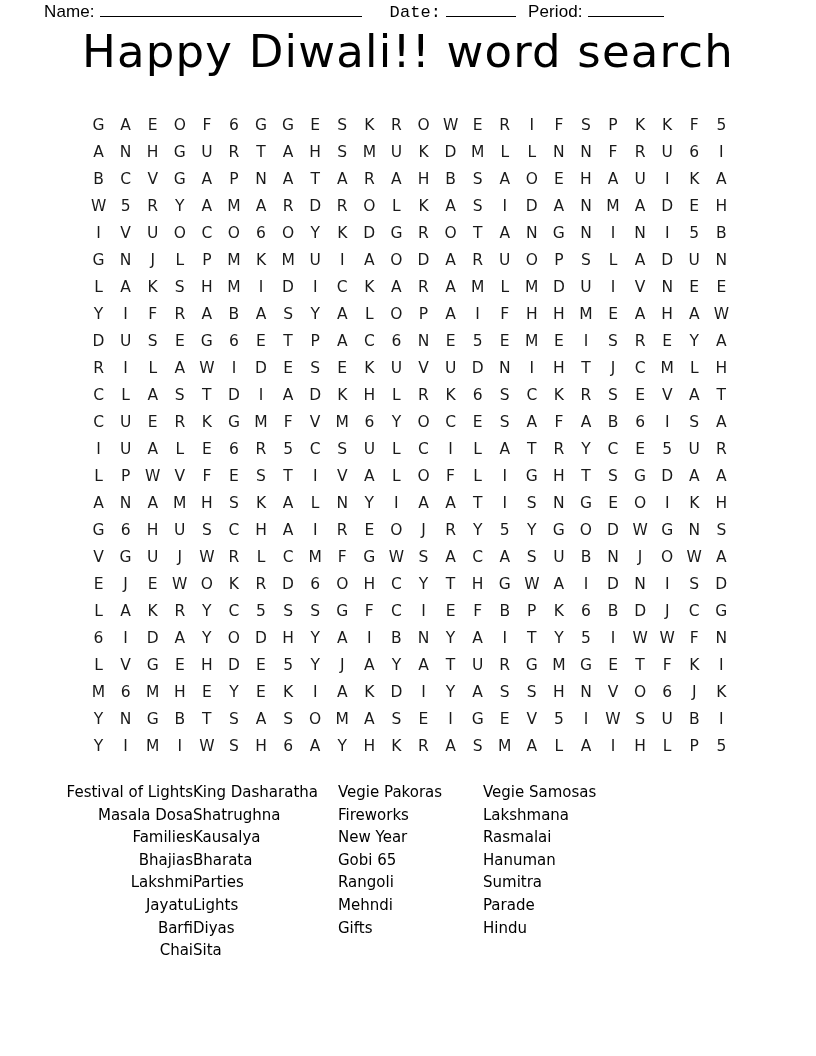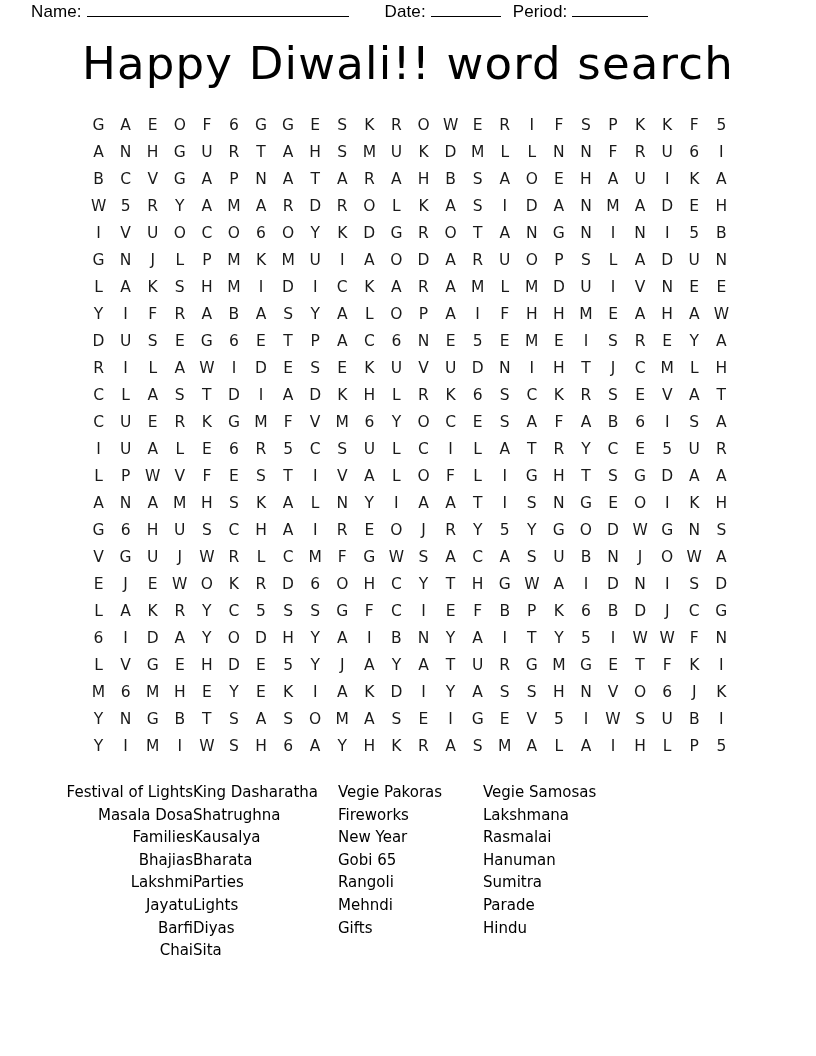--- a/index.html
+++ b/index.html
@@ -21,47 +21,48 @@
   .header-row {
     position: absolute;
     top: 2px;
     left: 0;
     width: 816px;
     height: 26px;
     display: flex;
     align-items: flex-start;
     font-size: 17px;
     letter-spacing: 0.1px;
+    padding-left: 13px;
   }
   .hdr-field {
     display: flex;
     align-items: baseline;
     white-space: nowrap;
   }
   .hdr-label {
     font-size: 17px;
     line-height: 20px;
   }
   .hdr-blank {
     display: inline-block;
     border-bottom: 1.3px solid #000;
     height: 15px;
     margin-left: 5px;
   }
   .hdr-name { margin-left: 31px; }
   .hdr-name .hdr-blank { width: 262px; }
-  .hdr-date { margin-left: 36px; }
+  .hdr-date { margin-left: 28px; font-family: Liberation Mono, monospace; }
   .hdr-date .hdr-blank { width: 70px; }
   .hdr-period { margin-left: 12px; }
   .hdr-period .hdr-blank { width: 76px; }
 
   
   .puzzle-title {
     position: absolute;
-    top: 36px;
+    top: 24px;
     left: 0;
     width: 816px;
     text-align: center;
     font-family: "DejaVu Sans", sans-serif;
     font-size: 45px;
     line-height: 56px;
     font-weight: 400;
     letter-spacing: 1.2px;
     white-space: nowrap;
   }

